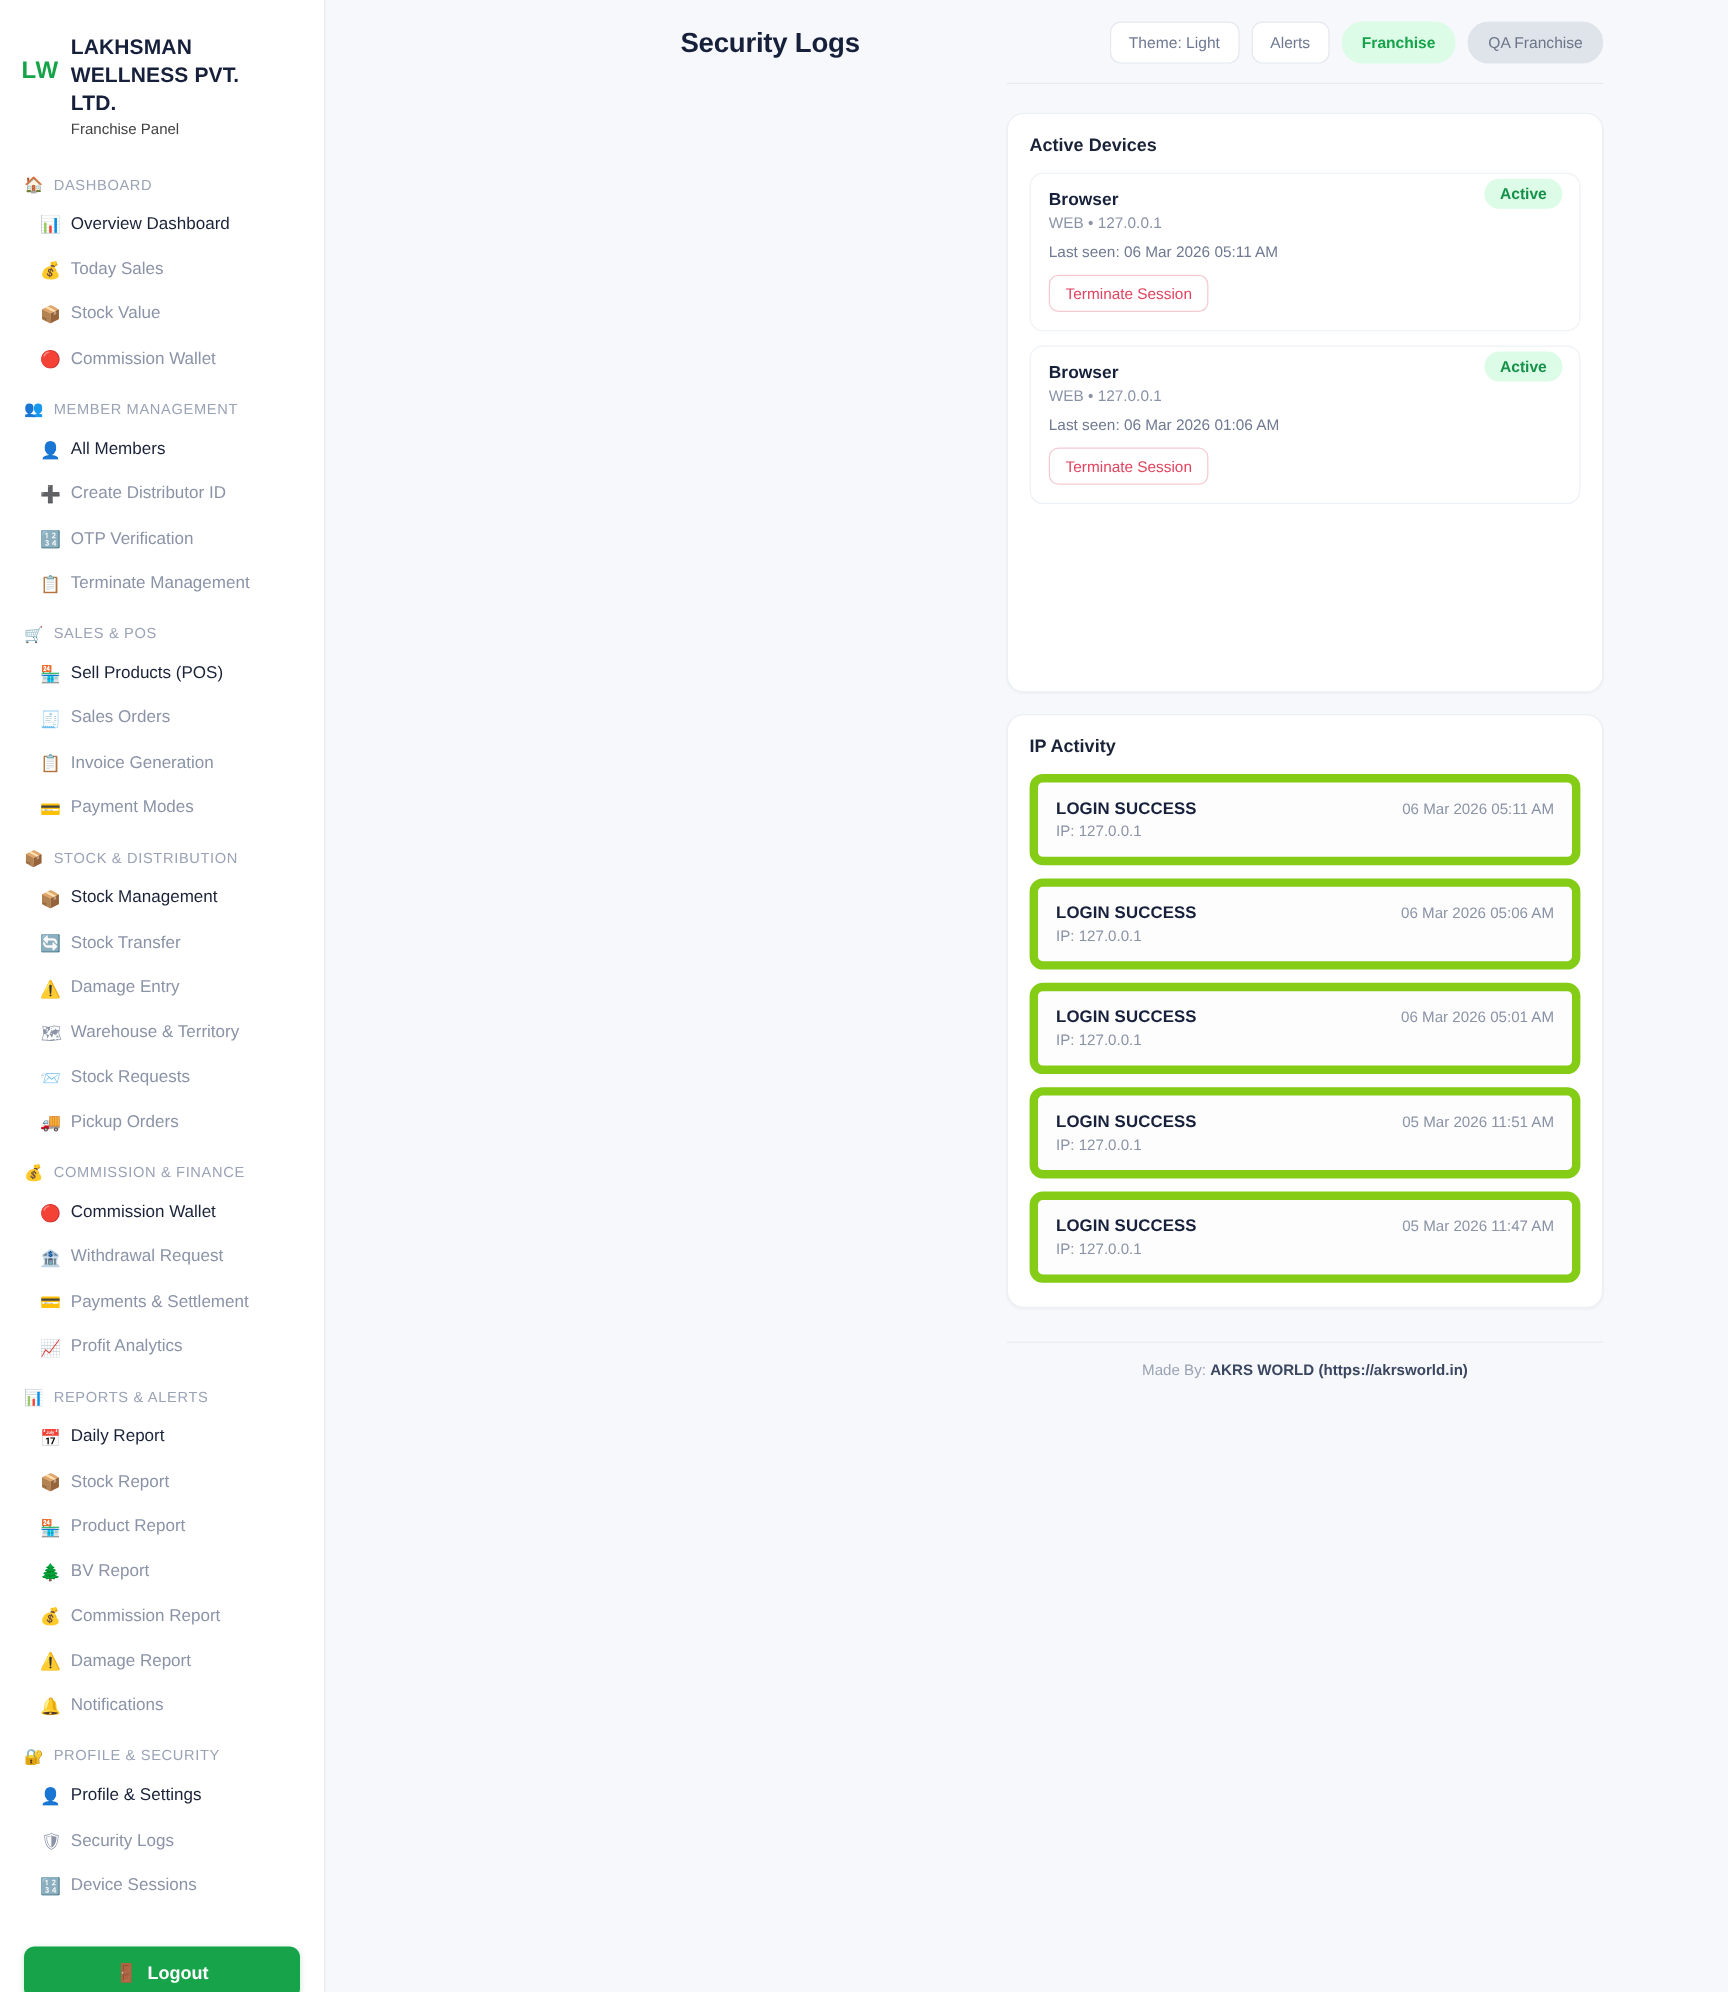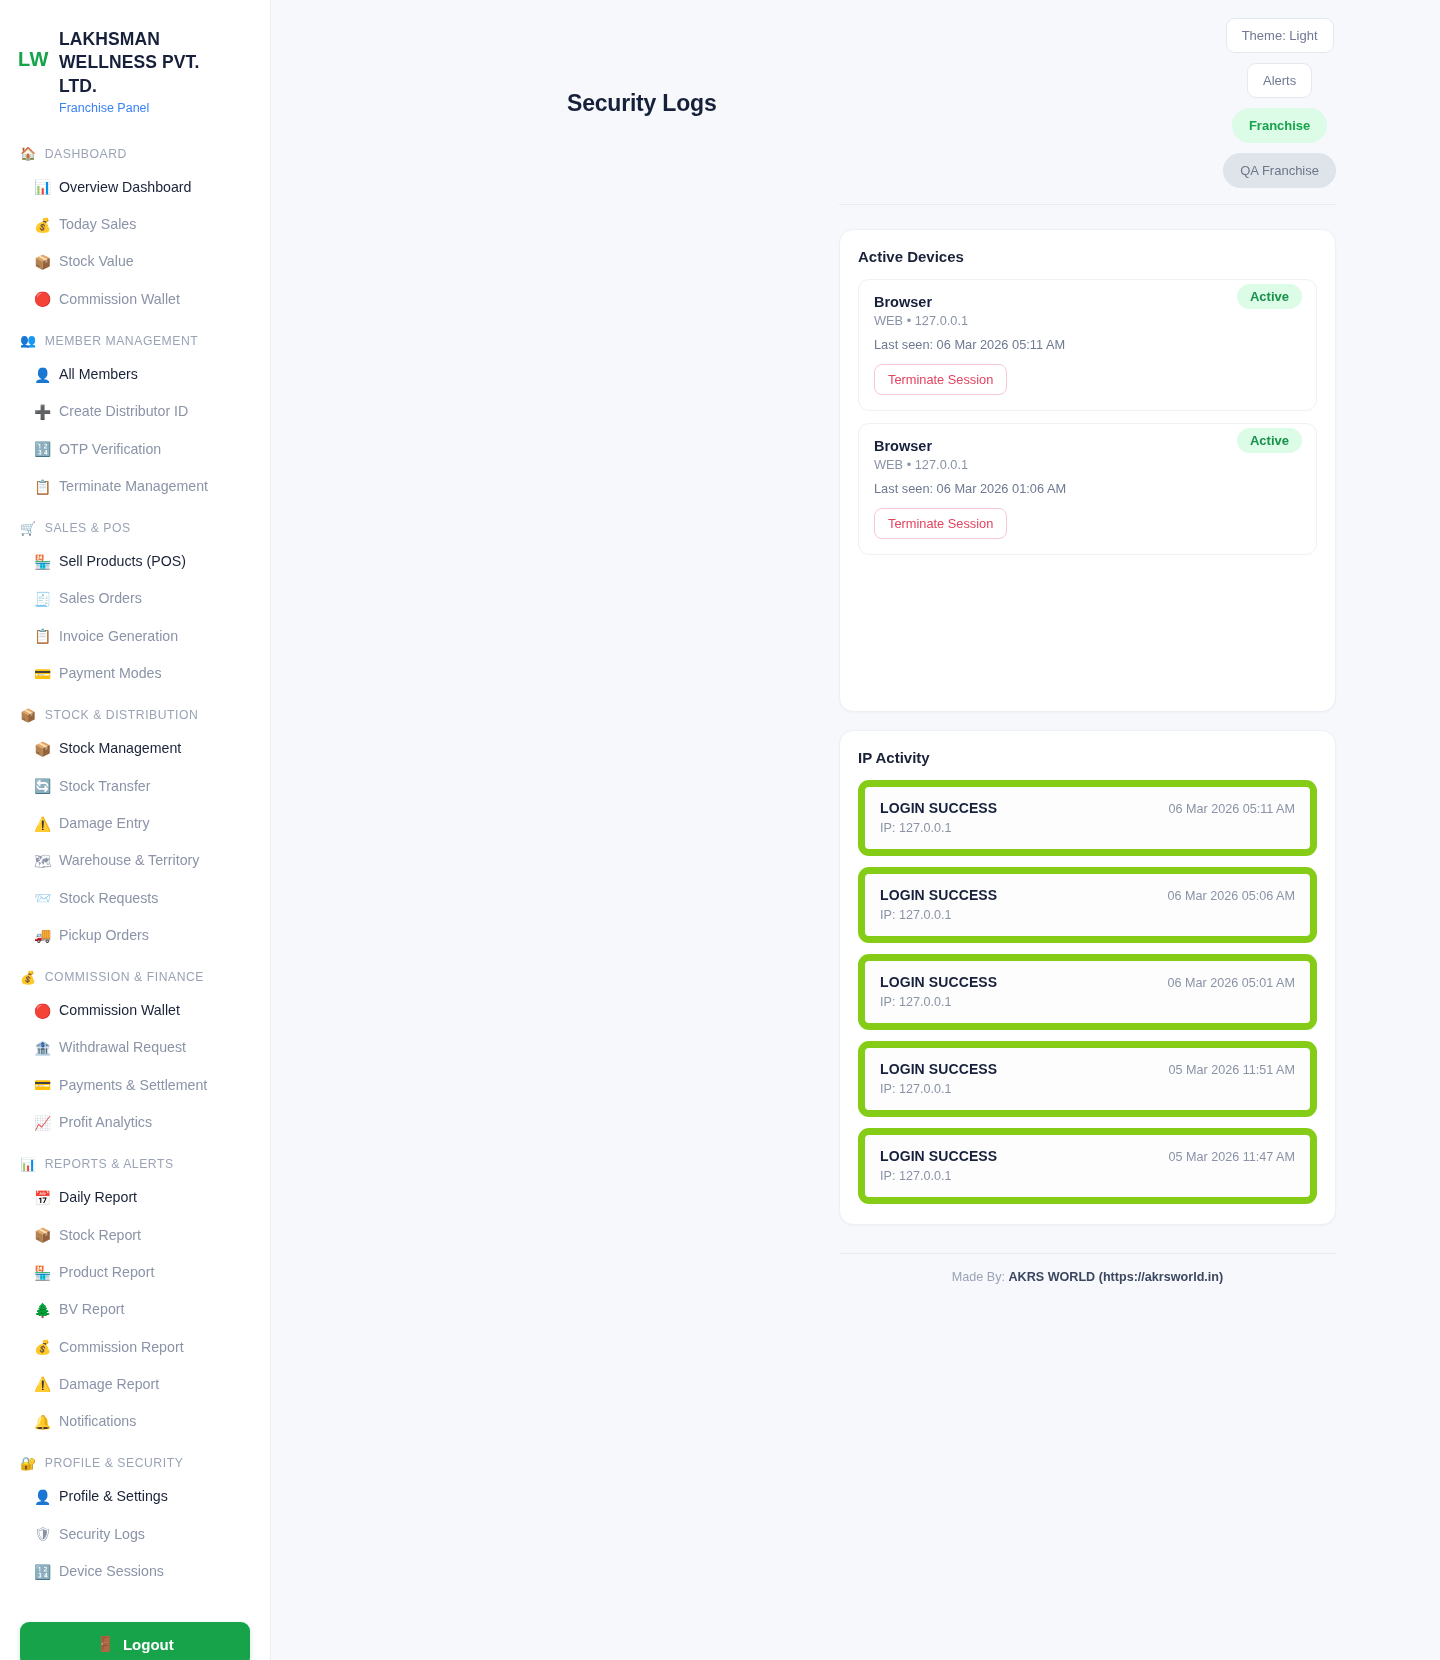--- a/index.html
+++ b/index.html
@@ -42,21 +42,21 @@
     font-size: 17.5px;
     font-weight: 700;
     color: #16203a;
     line-height: 1.33;
     letter-spacing: .1px;
     max-width: 175px;
   }
   .brand-sub {
     margin-top: 3px;
     font-size: 12.5px;
-    color: #3b82f6;
+    color: #404040;
     font-weight: 400;
   }
 
   .nav { margin-top: 22px; }
   .nav-group { margin-bottom: 6px; }
   .group-head {
     display: flex;
     align-items: center;
     gap: 8px;
     padding: 10px 16px 8px 20px;
@@ -105,21 +105,21 @@
     align-items: center;
     justify-content: space-between;
     padding: 18px 104px 16px 296px;
   }
   .page-title {
     font-size: 23px;
     font-weight: 700;
     color: #16203a;
     letter-spacing: -.2px;
   }
-  .top-actions { display: flex; align-items: center; gap: 10px; flex-direction: column; }
+  .top-actions { display: flex; align-items: center; gap: 10px; }
   .pill {
     border: 1px solid #e4e8ef;
     background: #fff;
     border-radius: 9px;
     padding: 9px 15px;
     font-size: 13px;
     color: #6f7992;
     font-family: "Liberation Sans", sans-serif;
     cursor: pointer;
     white-space: nowrap;

